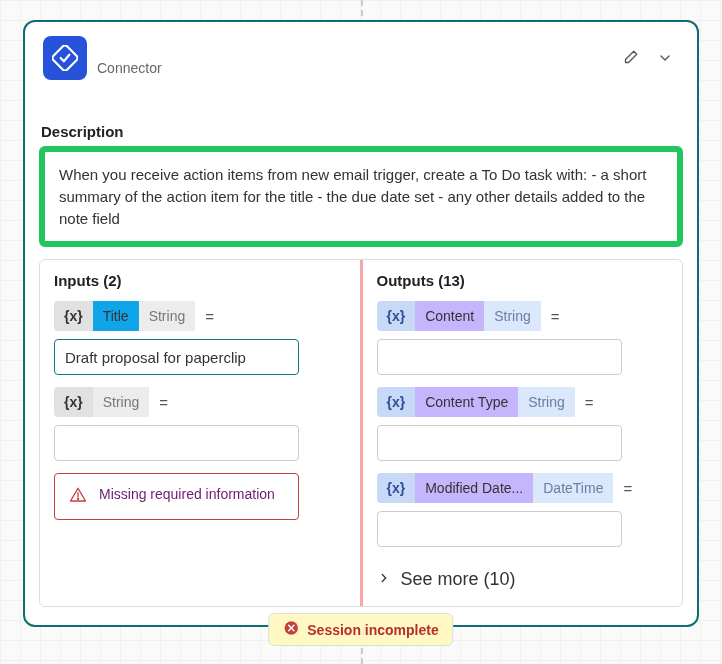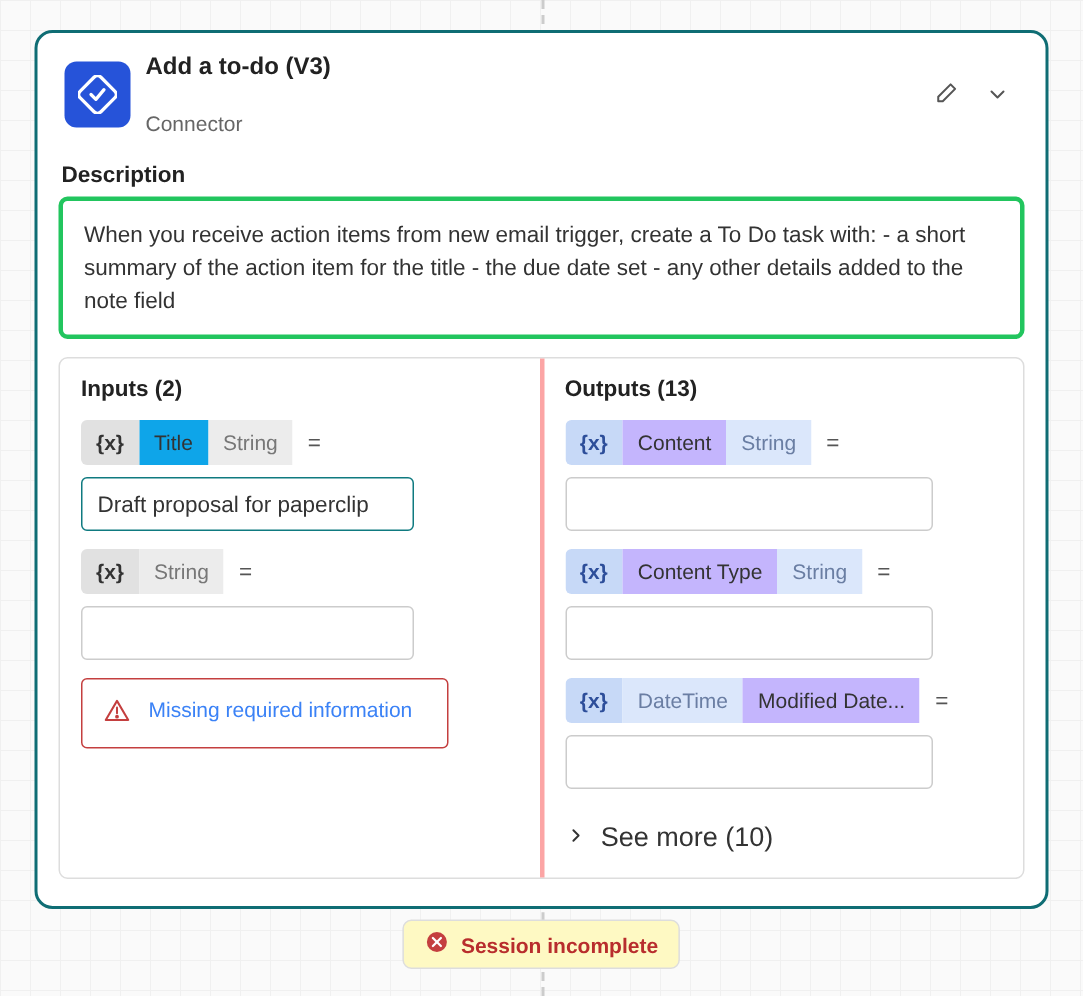--- a/index.html
+++ b/index.html
@@ -46,23 +46,23 @@
       display: flex;
       align-items: center;
       justify-content: center;
       flex-shrink: 0;
     }
     .titles { flex: 1; }
     .title-main { font-size: 16px; font-weight: 600; color: #222; }
     .title-sub { font-size: 14px; color: #666; margin-top: 20px; }
     .hdr-actions { display: flex; gap: 18px; align-items: center; padding-right: 6px; }
     .icon-btn { cursor: pointer; display: inline-flex; align-items: center; justify-content: center; }
-    .section-label { font-size: 15px; font-weight: 600; color: #222; padding: 6px 2px; }
+    .section-label { font-size: 15px; font-weight: 600; color: #222; padding: 6px 2px; margin-top: 25px; }
     .desc-box {
-      border: 3px solid #22c55e;
+      border: 6px solid #22c55e;
       border-radius: 6px;
       padding: 12px 14px;
       font-size: 15px;
       color: #333;
       line-height: 1.45;
     }
     .split {
       display: flex;
       margin-top: 12px;
       border: 1px solid #ddd;
@@ -107,29 +107,29 @@
       height: 36px;
       border: 1px solid #ccc;
       border-radius: 4px;
       padding: 0 10px;
       font-size: 15px;
       margin-top: 8px;
       color: #333;
     }
     .val-input.active { border: 1.5px solid #0f7a80; }
     .outputs .val-input { width: 245px; }
-    .inputs  .val-input { width: 222px; }
+    .inputs  .val-input { width: 245px; }
     .error-box {
       border: 1px solid #c43f3f;
       border-radius: 4px;
       padding: 12px 14px;
       display: flex;
       gap: 12px;
       align-items: flex-start;
-      color: #3b82f6;
+      color: #701a75;
       font-size: 14px;
       margin-top: 6px;
       width: 245px;
     }
     .see-more {
       display: flex;
       align-items: center;
       gap: 10px;
       font-size: 18px;
       color: #333;
@@ -161,21 +161,20 @@
 
 <div class="card">
   <div class="card-header">
     <div class="app-icon">
       <svg width="26" height="26" viewBox="0 0 24 24" fill="none" stroke="#fff" stroke-width="2" stroke-linecap="round" stroke-linejoin="round">
         <rect x="3" y="3" width="18" height="18" rx="3" transform="rotate(45 12 12)"></rect>
         <polyline points="8 12 11 15 16 9"></polyline>
       </svg>
     </div>
     <div class="titles">
-      <div class="title-main">Add a to-do (V3)</div>
       <div class="title-sub">Connector</div>
     </div>
     <div class="hdr-actions">
       <span class="icon-btn">
         <svg width="18" height="18" viewBox="0 0 24 24" fill="none" stroke="#555" stroke-width="1.8" stroke-linecap="round" stroke-linejoin="round">
           <path d="M17 3l4 4-11 11H6v-4L17 3z"></path>
         </svg>
       </span>
       <span class="icon-btn">
         <svg width="16" height="16" viewBox="0 0 24 24" fill="none" stroke="#555" stroke-width="2" stroke-linecap="round" stroke-linejoin="round">
@@ -252,22 +251,22 @@
           </span>
           <span class="eq">=</span>
         </div>
         <input class="val-input" value="" style="">
       </div>
 
       <div class="param-group">
         <div class="param-head">
           <span class="pill">
             <span class="seg seg-token">{x}</span>
+            <span class="seg seg-name">Modified Date...</span>
             <span class="seg seg-type">DateTime</span>
-            <span class="seg seg-name">Modified Date...</span>
           </span>
           <span class="eq">=</span>
         </div>
         <input class="val-input" value="" style="">
       </div>
 
       <div class="see-more">
         <span>
           <svg width="14" height="14" viewBox="0 0 24 24" fill="none" stroke="#333" stroke-width="2.2" stroke-linecap="round" stroke-linejoin="round">
             <polyline points="9 6 15 12 9 18"></polyline>

